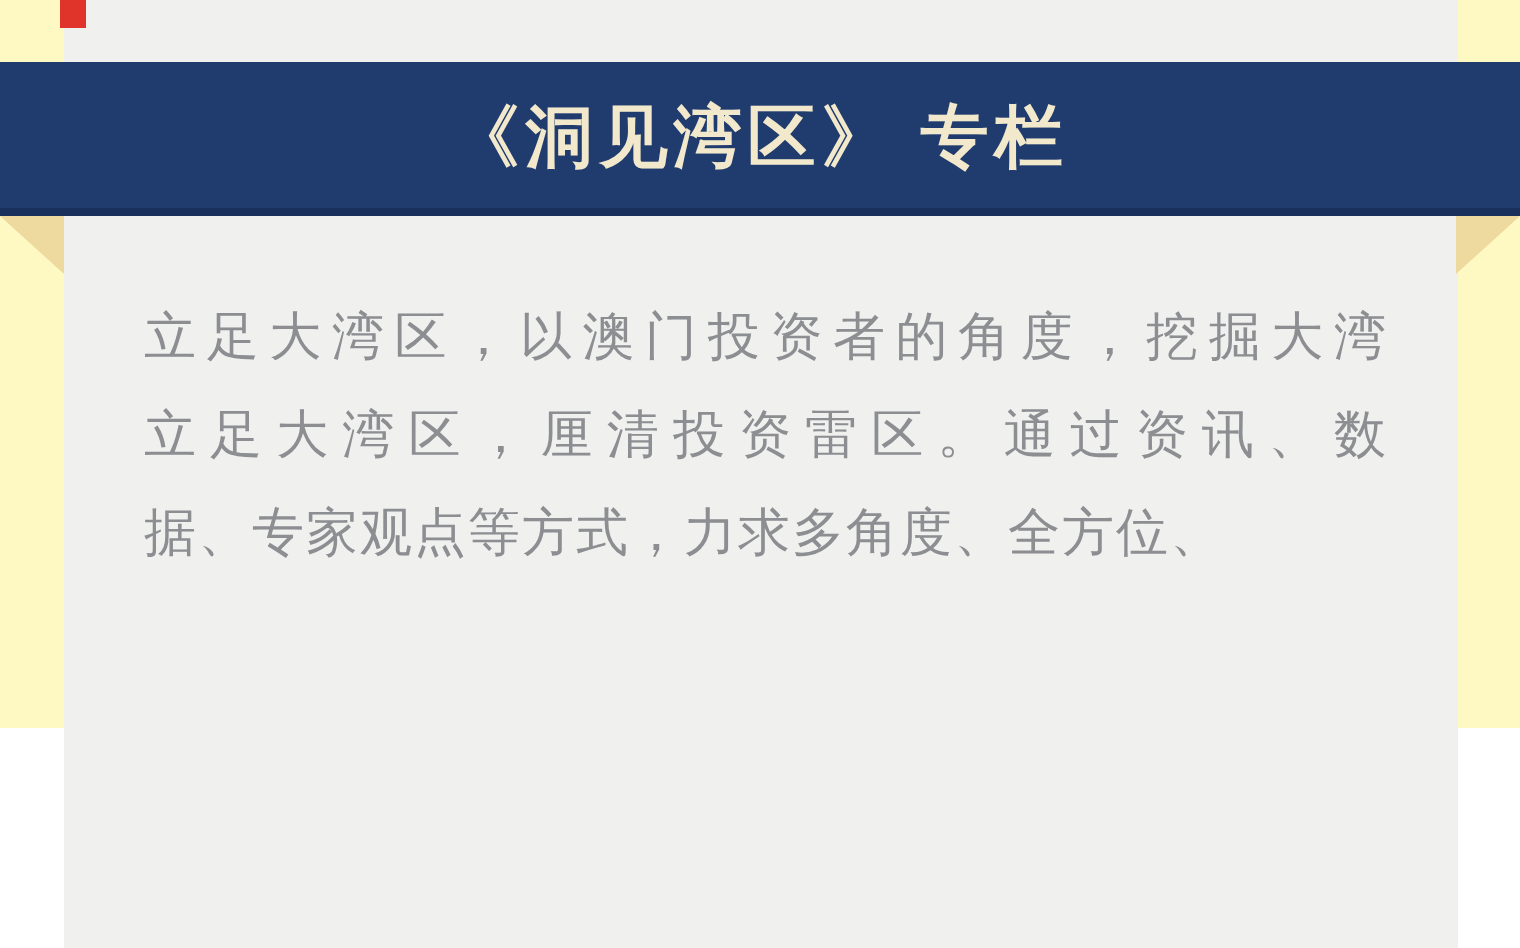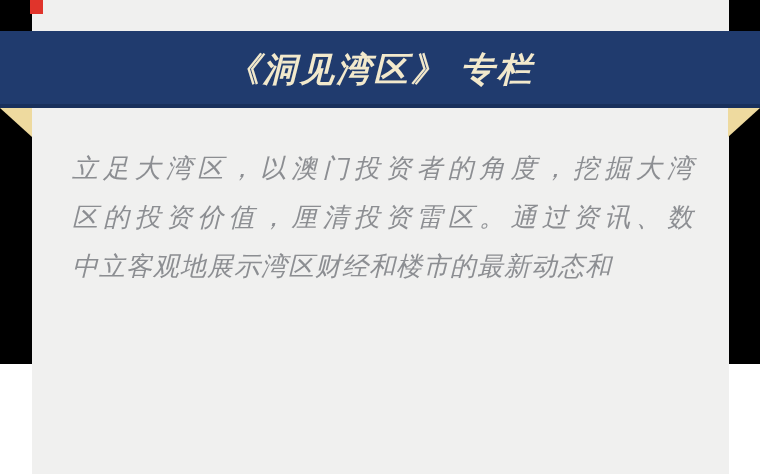--- a/index.html
+++ b/index.html
@@ -7,22 +7,21 @@
   body {
     font-family: "Liberation Sans", "DejaVu Sans", sans-serif;
     background: #ffffff;
     position: relative;
     overflow: hidden;
   }
   .stage {
     position: absolute;
     left: 0; top: 0;
     width: 760px; height: 364px;
-    background: #000000;
-    font-style: italic;
+    background: #fef9c3;
   }
   
   .card {
     position: absolute;
     left: 32px; top: 0;
     width: 697px; height: 474px;
     background: #f0f0ef;
   }
   
   .red-tab {
@@ -98,17 +97,17 @@
 
   <div class="ribbon">
     <div class="ribbon-title">《洞见湾区》 专栏</div>
   </div>
 
   <div class="fold fold-left"></div>
   <div class="fold fold-right"></div>
 
   <div class="intro">
     <div class="intro-line">立足大湾区，以澳门投资者的角度，挖掘大湾</div>
-    <div class="intro-line">区的投资价值，厘清投资雷区。通过资讯、数</div>
-    <div class="intro-line">中立客观地展示湾区财经和楼市的最新动态和</div>
+    <div class="intro-line">立足大湾区，厘清投资雷区。通过资讯、数</div>
+    <div class="intro-line">据、专家观点等方式，力求多角度、全方位、</div>
   </div>
 
 </div>
 
 </body></html>

